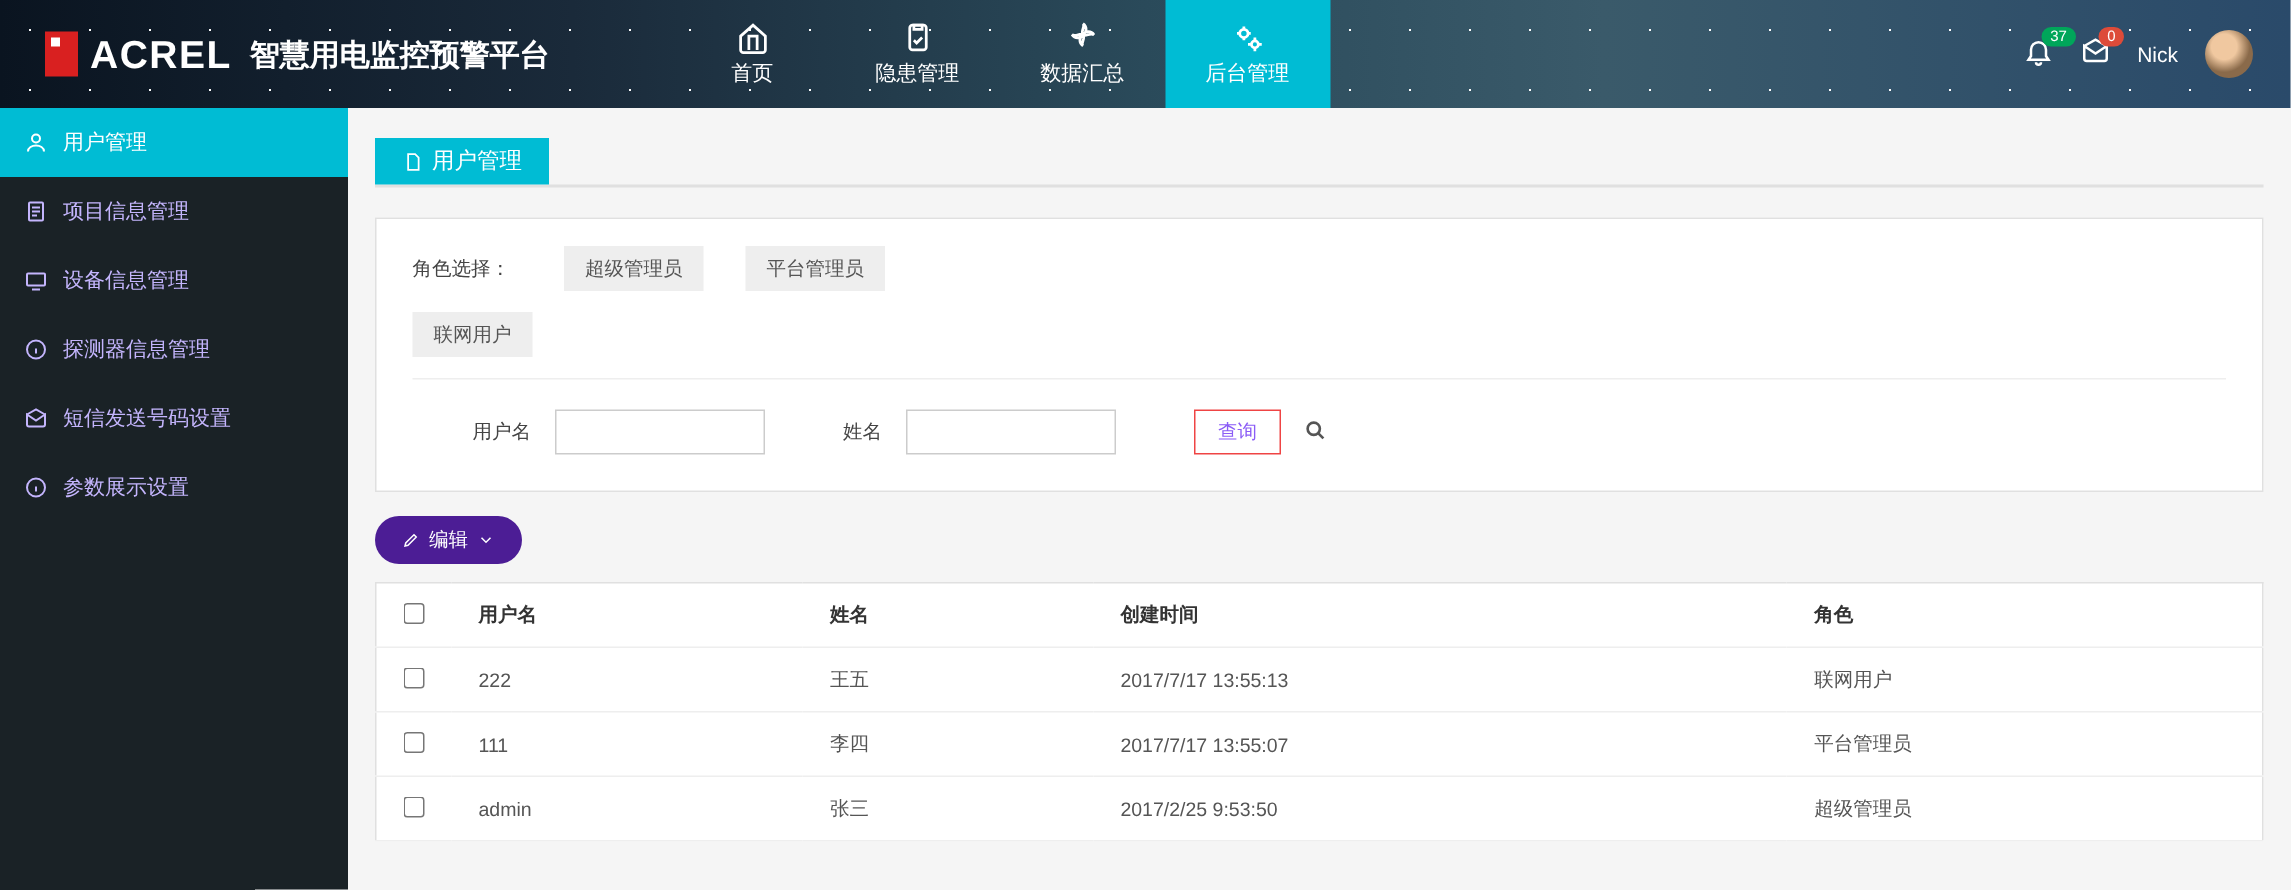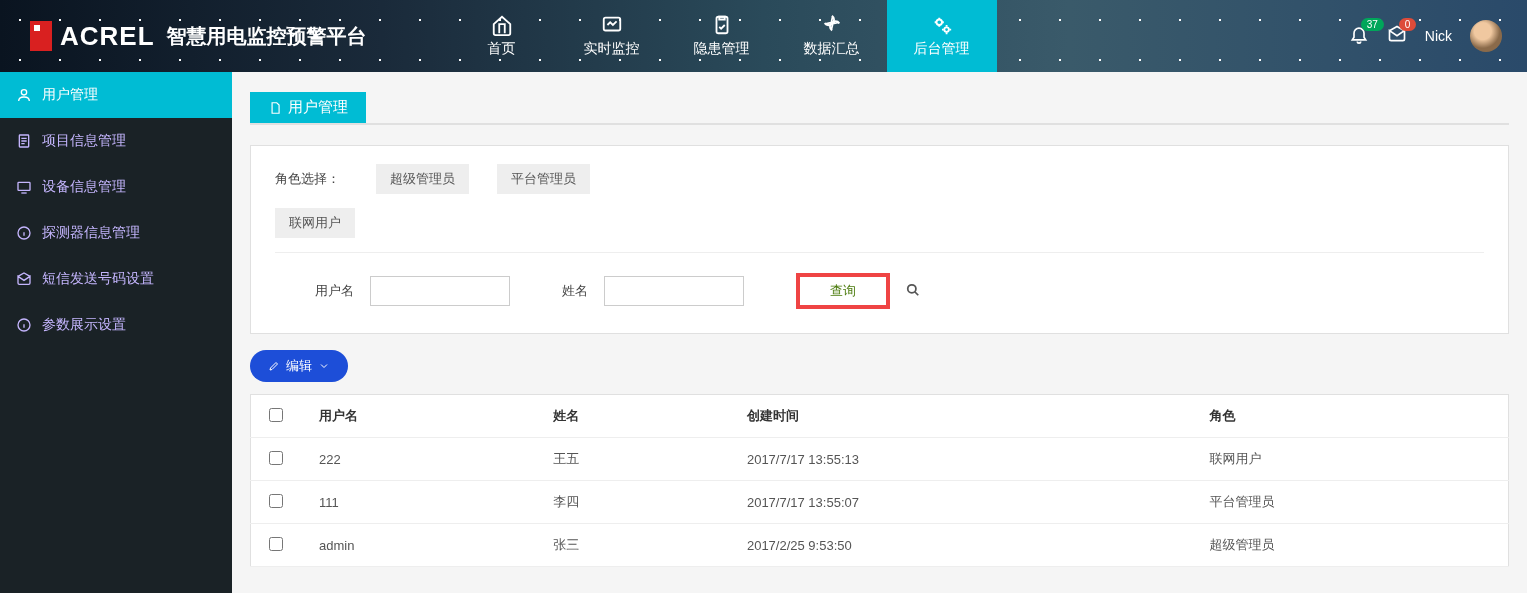--- a/index.html
+++ b/index.html
@@ -100,30 +100,30 @@
 .divider { height: 1px; background: #eee; margin: 14px 0; }
 .search-row { display: flex; align-items: center; gap: 16px; padding: 6px 20px 6px 40px; }
 .field-label { font-size: 13px; color: #444; }
 .text-input {
   width: 140px; height: 30px;
   border: 1px solid #ccc;
   padding: 0 8px;
   font-size: 13px;
 }
 .btn-query {
-  background: #fff; color: #4d7c0f;
-  border: 4px solid #ef4444;
-  padding: 5px 30px; font-size: 13px;
+  background: #fff; color: #8b5cf6;
+  border: 1px solid #ef4444;
+  padding: 5px 15px; font-size: 13px;
   cursor: pointer;
 }
 .search-icon { cursor: pointer; color: #555; font-size: 14px; }
 
 .edit-btn {
   display: inline-flex; align-items: center;
-  background: #1d4ed8; color: #fff;
+  background: #4c1d95; color: #fff;
   border: none; border-radius: 20px;
   padding: 7px 18px; font-size: 13px;
   margin: 16px 0 12px 0;
   cursor: pointer; gap: 6px;
 }
 .edit-btn svg { width: 12px; height: 12px; }
 
 .data-table {
   width: 100%; border-collapse: collapse;
   background: #fff; border: 1px solid #e0e0e0;
@@ -147,27 +147,20 @@
     <div class="app-title">智慧用电监控预警平台</div>
   </div>
 
   <div class="nav">
     <div class="nav-item">
       <svg viewBox="0 0 24 24" fill="none" stroke="currentColor" stroke-width="2">
           <path d="M3 11l9-8 9 8v10a2 2 0 01-2 2H5a2 2 0 01-2-2z"></path>
           <path d="M9 21V11h6v10"></path>
         </svg>
       <span>首页</span>
-    </div>
-    <div class="nav-item">
-      <svg viewBox="0 0 24 24" fill="none" stroke="currentColor" stroke-width="2">
-          <rect x="3" y="4" width="18" height="14" rx="2"></rect>
-          <path d="M7 12l3-3 3 3 4-4"></path>
-        </svg>
-      <span>实时监控</span>
     </div>
     <div class="nav-item">
       <svg viewBox="0 0 24 24" fill="none" stroke="currentColor" stroke-width="2">
           <rect x="6" y="3" width="12" height="18" rx="2"></rect>
           <path d="M9 3h6v3H9z"></path>
           <path d="M9 14l2 2 4-4"></path>
         </svg>
       <span>隐患管理</span>
     </div>
     <div class="nav-item">

